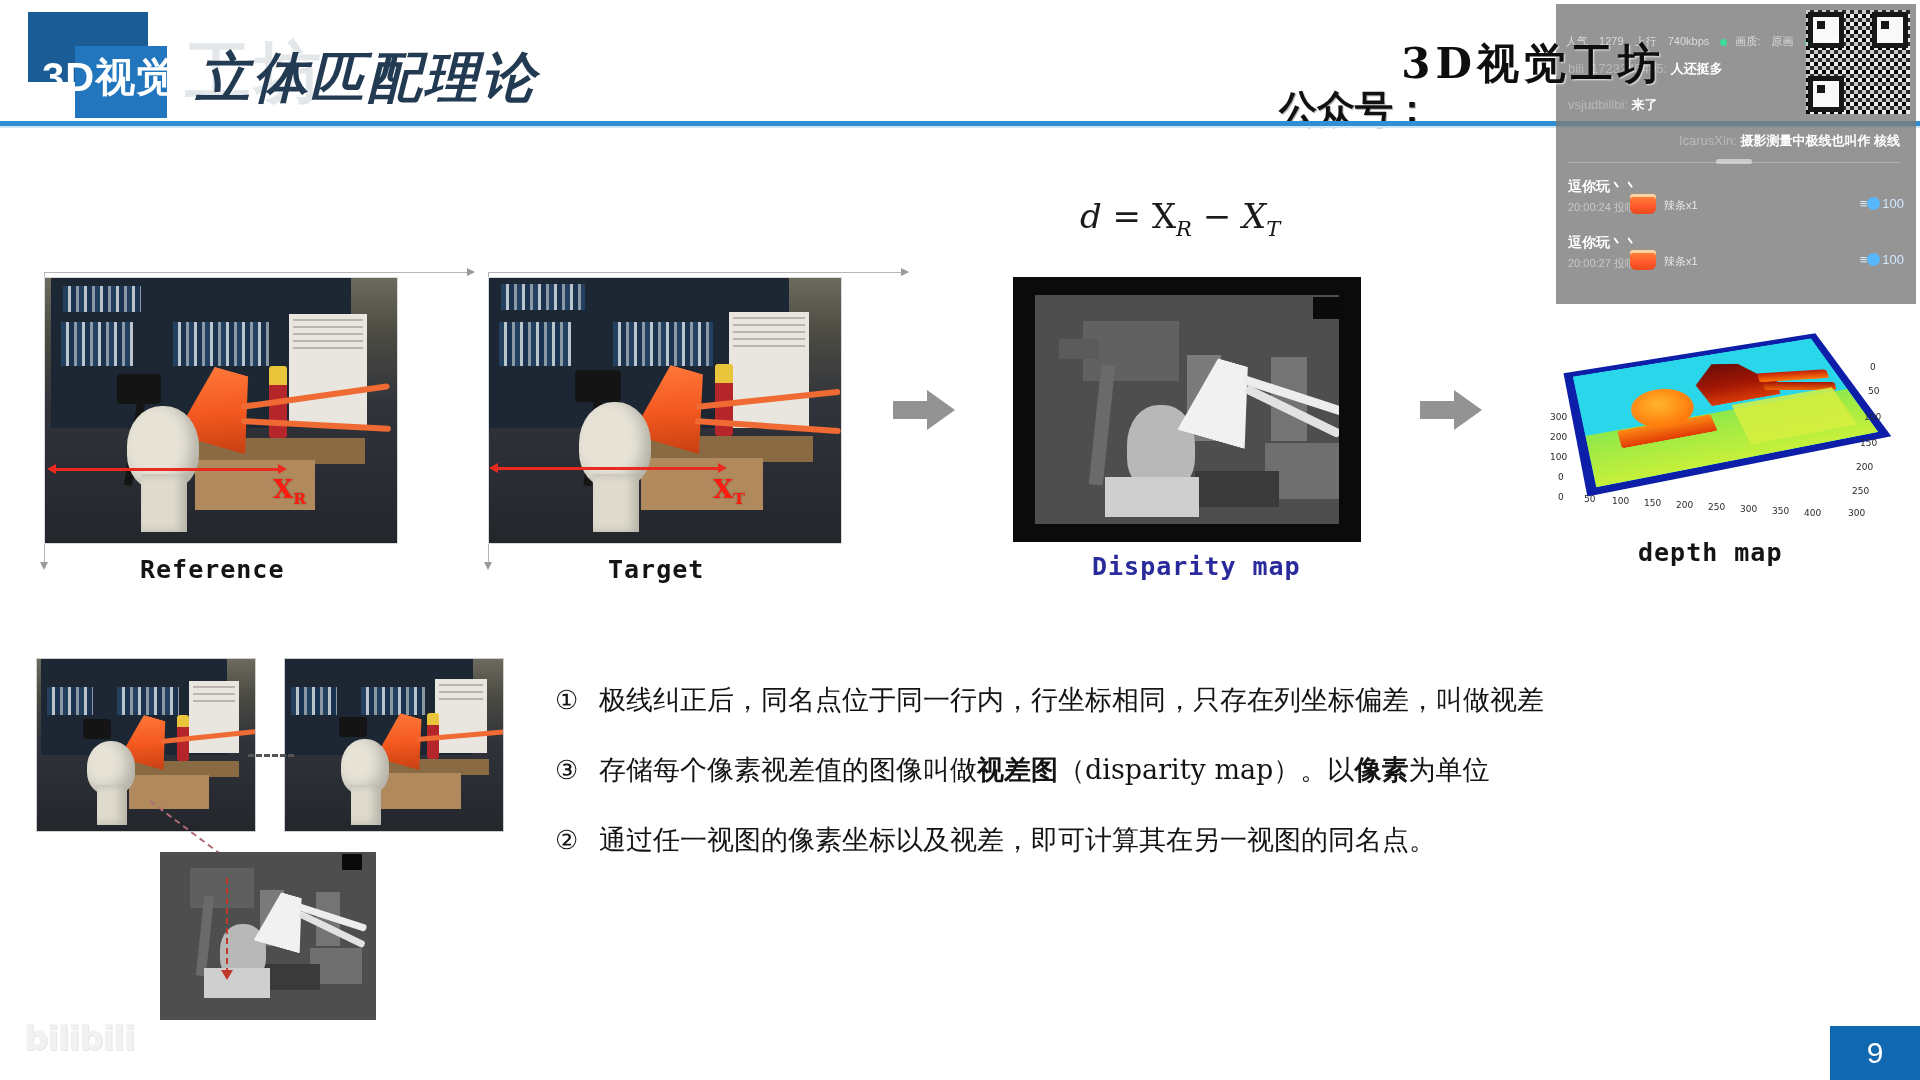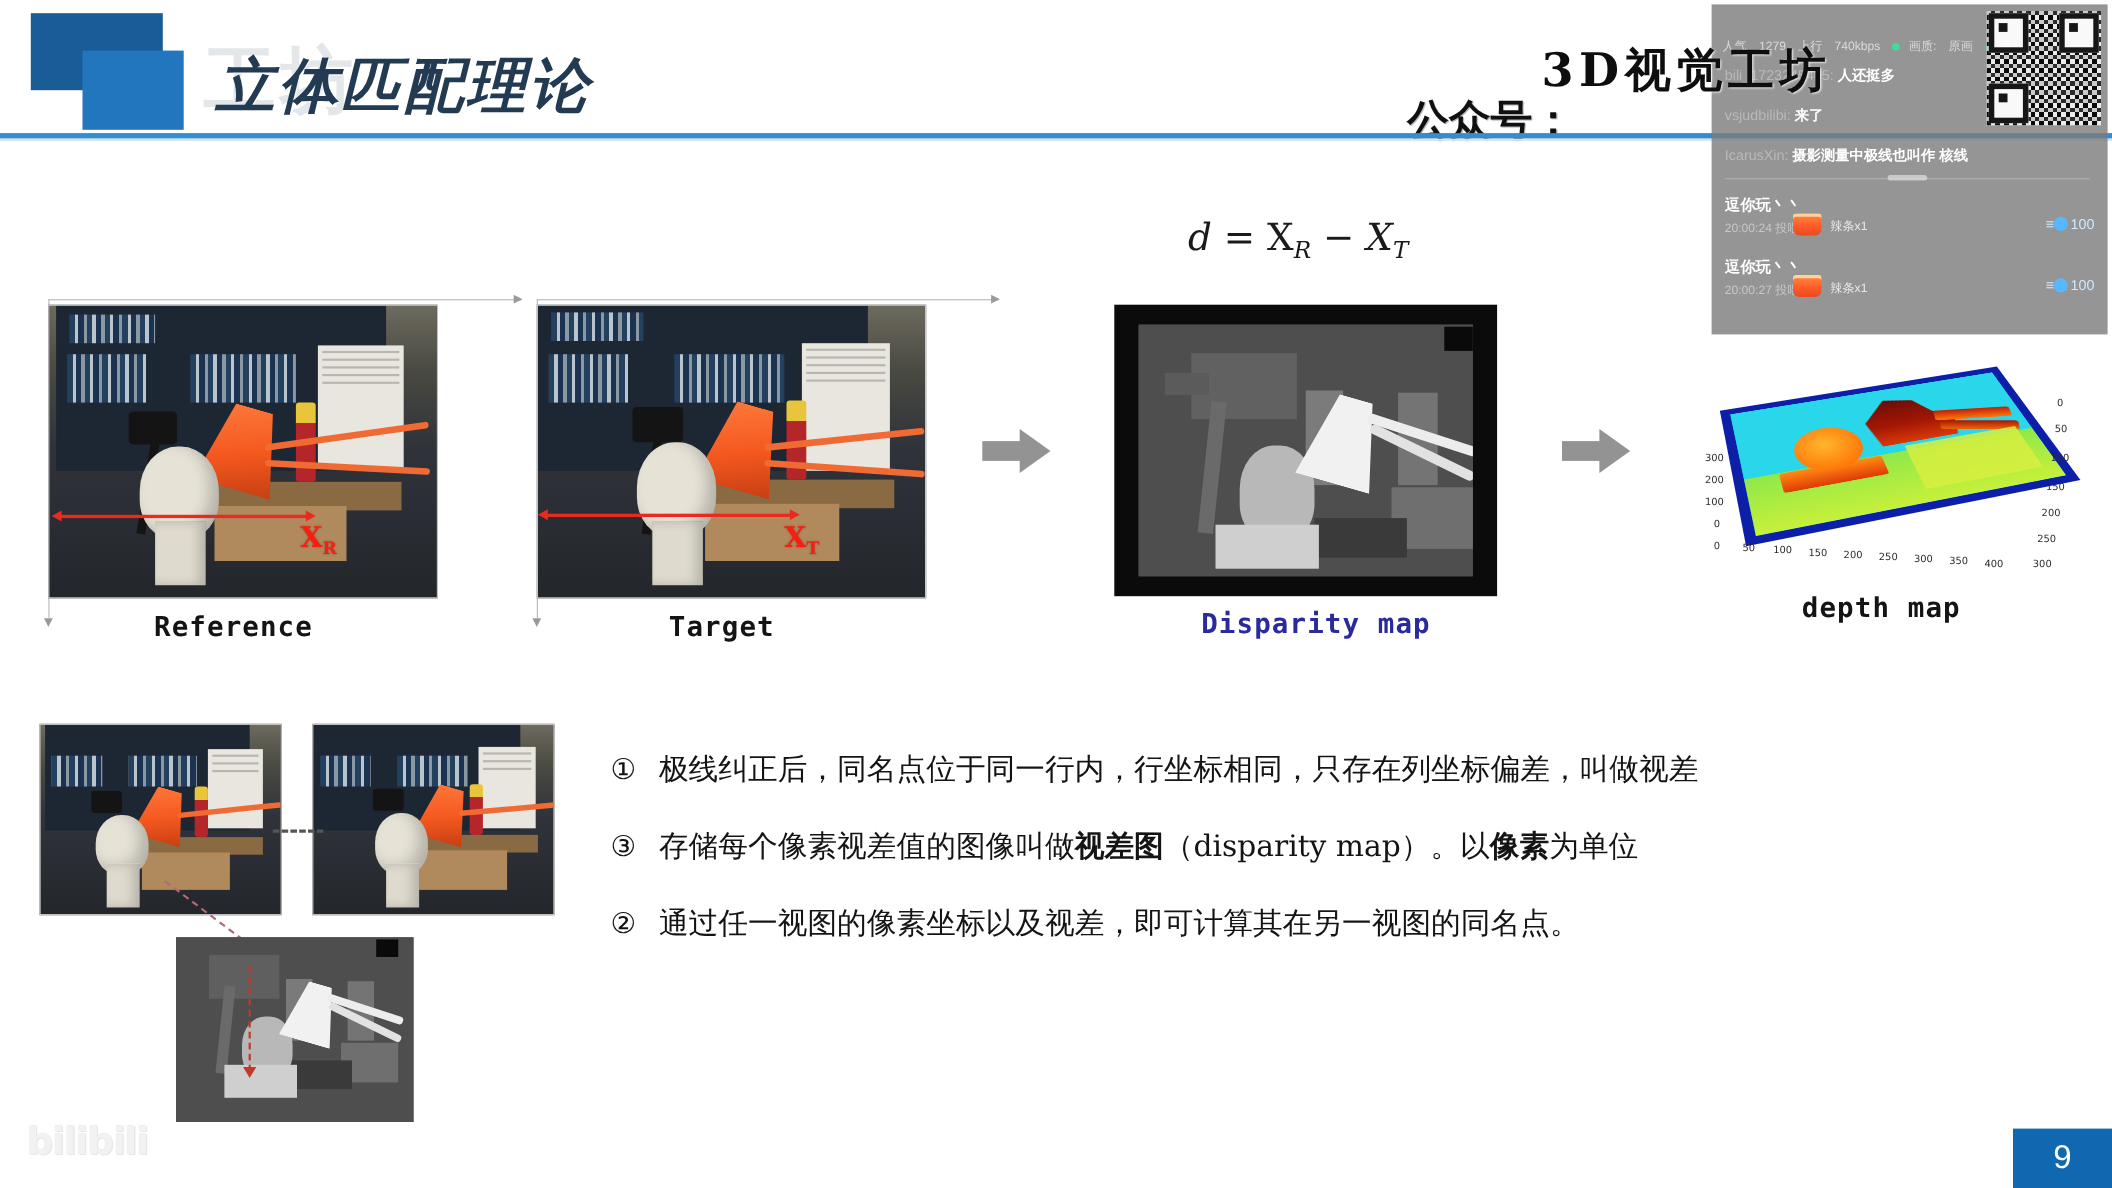--- a/index.html
+++ b/index.html
@@ -64,21 +64,21 @@
     background-blend-mode:difference;opacity:.95;
   }
   .qr-eye{position:absolute;width:26px;height:26px;border:5px solid #111;background:#fff;}
   .qr-eye i{display:block;width:8px;height:8px;background:#111;margin:4px;}
 
   .chat-line{position:absolute;left:12px;width:332px;white-space:nowrap;font-size:13px;}
   .chat-user{color:#b9b9b9;}
   .chat-msg{color:#ffffff;font-weight:bold;}
   #chat-line-0{top:56px;}
   #chat-line-1{top:92px;}
-  #chat-line-2{top:128px;}
+  #chat-line-2{top:128px;text-align:right;}
   #chat-div{position:absolute;left:12px;top:158px;width:332px;height:1px;background:rgba(255,255,255,.28);}
   #chat-pill{position:absolute;left:160px;top:155px;width:36px;height:5px;border-radius:3px;background:rgba(230,230,230,.65);}
 
   .gift{position:absolute;left:12px;width:336px;height:52px;}
   .gift-user{position:absolute;left:0;top:0;font-size:14px;color:#ffffff;font-weight:bold;white-space:nowrap;}
   .gift-time{position:absolute;left:0;top:22px;font-size:11px;color:#c8c8c8;white-space:nowrap;}
   .gift-icon{position:absolute;left:62px;top:16px;width:26px;height:20px;
     background:linear-gradient(180deg,#ff8a3d 0%,#ff5a2a 60%,#e84a1f 100%);
     border-radius:3px 3px 6px 6px;box-shadow:inset 0 3px 0 #ffd2a0;}
   .gift-name{position:absolute;left:96px;top:20px;font-size:11px;color:#e8e8e8;white-space:nowrap;}
@@ -183,20 +183,21 @@
   }
 </style>
 </head>
 <body>
 
 <div id="header">
   <div class="logo-block-big"></div>
   <div class="logo-block-small"></div>
   <div id="title-ghost">工坊</div>
   <div id="title-script">立体匹配理论</div>
+  <div id="slide-title">3D视觉</div>
   <div id="wechat-label">公众号：</div>
   <div id="wechat-name">3D视觉工坊</div>
   <div id="header-rule"></div>
   <div id="header-rule-sh"></div>
 </div>
 
 <div id="chat-overlay">
   <div id="chat-stats">
     <span>人气</span>
     <span>1279</span>

